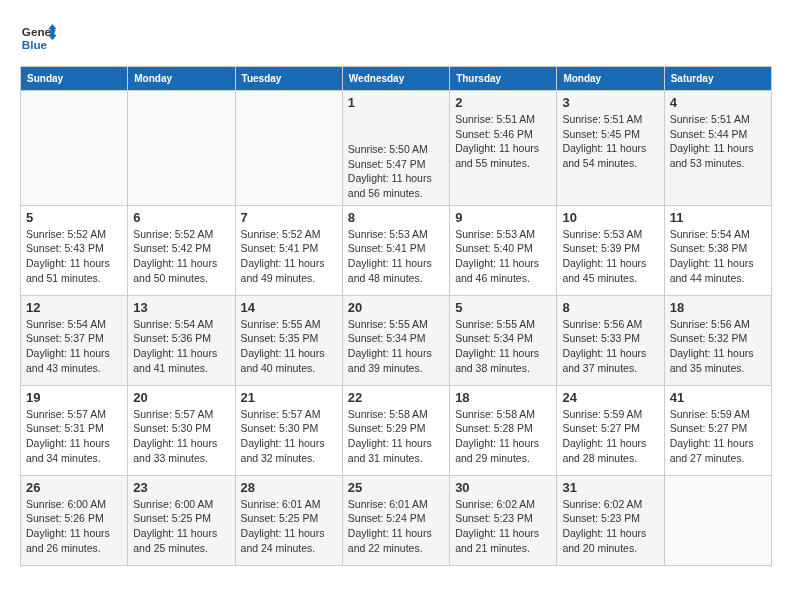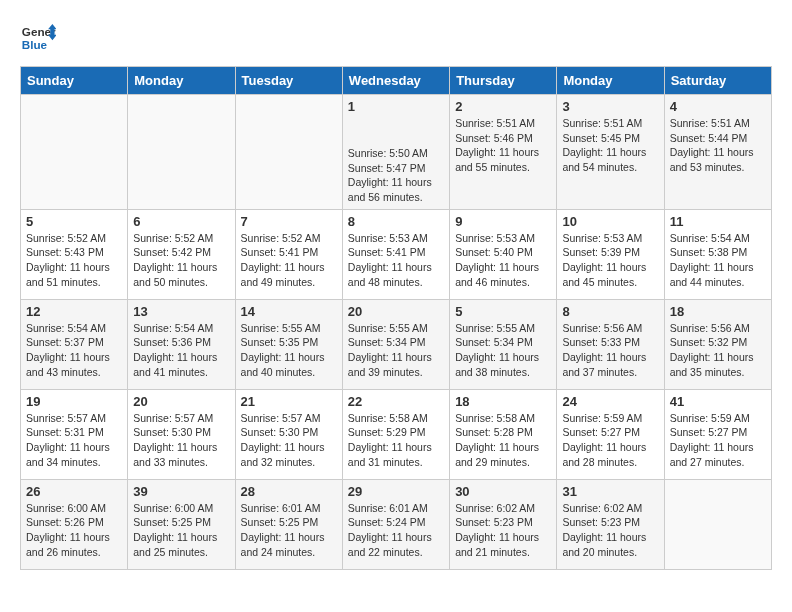--- a/index.html
+++ b/index.html
@@ -40,21 +40,21 @@
     table {
       width: 100%;
       border-collapse: collapse;
       table-layout: fixed;
     }
     th {
       background-color: #1a6bb5;
       color: #fff;
       text-align: left;
       padding: 6px 6px;
-      font-size: 13px;
+      font-size: 10px;
       font-weight: bold;
       border: 1px solid #ccc;
     }
     td {
       vertical-align: top;
       padding: 4px 5px;
       border: 1px solid #ccc;
       font-size: 11px;
       color: #333;
       height: 90px;
@@ -302,35 +302,35 @@
       </tr>
       <tr>
         <td>
           <div class="day-num">26</div>
           <div class="day-info" style="white-space: pre-line;">Sunrise: 6:00 AM
 Sunset: 5:26 PM
 Daylight: 11 hours
 and 26 minutes.</div>
         </td>
         <td>
-          <div class="day-num">39</div>
+          <div class="day-num">23</div>
           <div class="day-info" style="white-space: pre-line;">Sunrise: 6:00 AM
 Sunset: 5:25 PM
 Daylight: 11 hours
 and 25 minutes.</div>
         </td>
         <td>
           <div class="day-num">28</div>
           <div class="day-info" style="white-space: pre-line;">Sunrise: 6:01 AM
 Sunset: 5:25 PM
 Daylight: 11 hours
 and 24 minutes.</div>
         </td>
         <td>
-          <div class="day-num">29</div>
+          <div class="day-num">25</div>
           <div class="day-info" style="white-space: pre-line;">Sunrise: 6:01 AM
 Sunset: 5:24 PM
 Daylight: 11 hours
 and 22 minutes.</div>
         </td>
         <td>
           <div class="day-num">30</div>
           <div class="day-info" style="white-space: pre-line;">Sunrise: 6:02 AM
 Sunset: 5:23 PM
 Daylight: 11 hours

